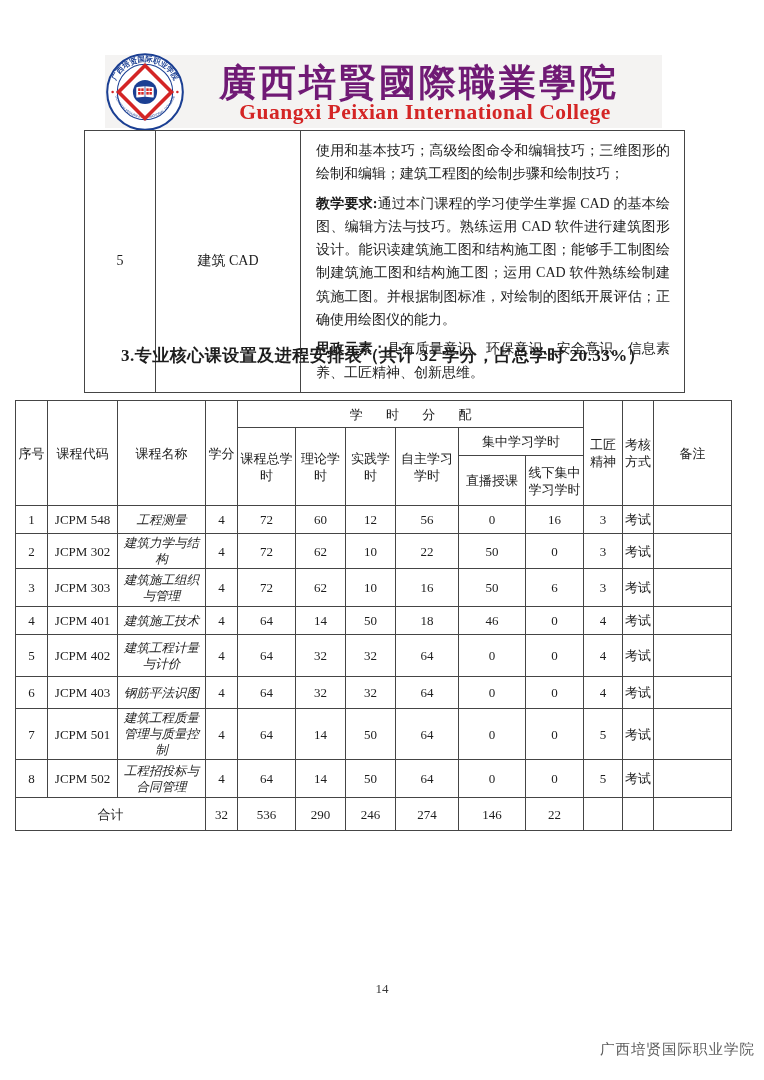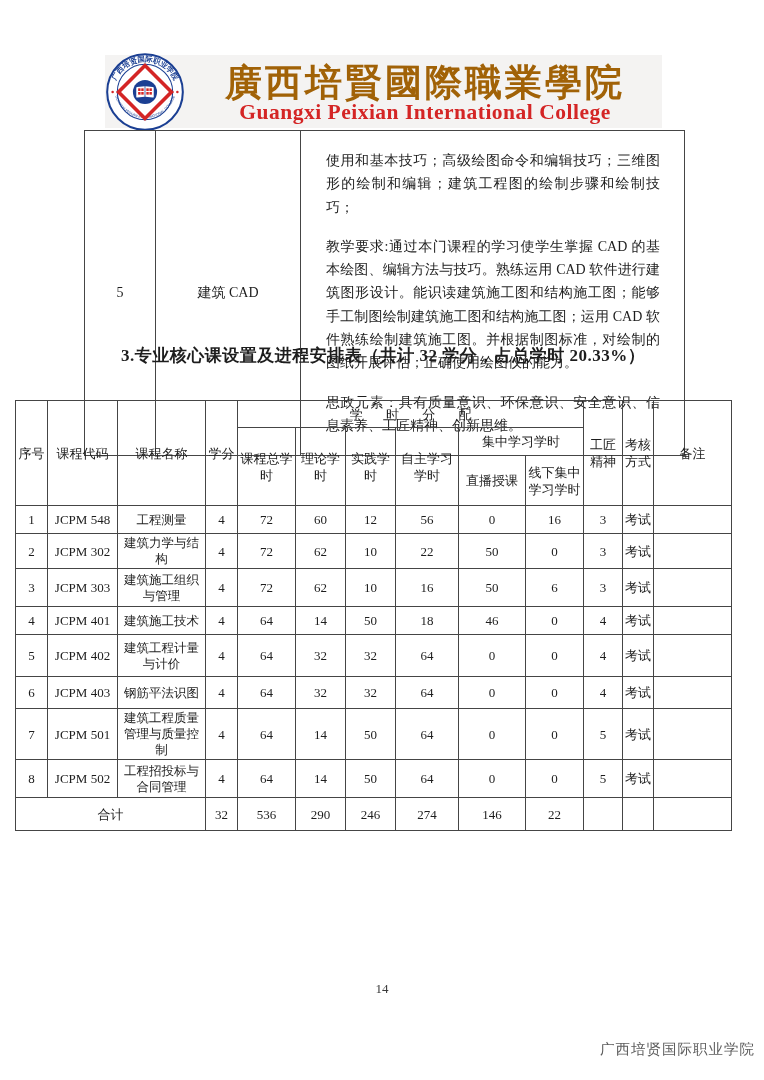--- a/index.html
+++ b/index.html
@@ -17,24 +17,24 @@
     position: absolute; left: 105px; top: 55px;
     width: 557px; height: 73px;
     background: #f4f3f2;
   }
   .logo-wrap {
     position: absolute; left: 106px; top: 53px;
     width: 78px; height: 78px;
   }
   .logo-wrap svg { width: 100%; height: 100%; }
   .college-zh {
-    position: absolute; left: 186px; top: 58px; width: 478px;
+    position: absolute; left: 180px; top: 58px; width: 478px;
     text-align: center;
     font-size: 37px; font-weight: bold;
-    color: #a16207; letter-spacing: 3px;
+    color: #701a75; letter-spacing: 3px;
     font-family: "Liberation Serif", "DejaVu Serif", serif;
     white-space: nowrap;
   }
   .college-en {
     position: absolute; left: 186px; top: 100px; width: 478px;
     text-align: center;
     font-size: 21.5px; font-weight: bold;
     color: #d42525; letter-spacing: 0.5px;
     white-space: nowrap;
   }
@@ -50,22 +50,22 @@
     vertical-align: middle;
   }
   .detail-table td.no-cell { text-align: center; font-size: 14px; }
   .detail-table td.name-cell { text-align: center; font-size: 14px; }
   .detail-table td.desc-cell {
     vertical-align: top;
     padding: 2px 8px 2px 9px;
     font-size: 14px; line-height: 23.3px;
     text-align: justify;
   }
-  .desc-cell p { margin: 16px; }
-  .desc-cell .lead { font-weight: normal; }
+  .desc-cell p { margin: 6px; }
+  .desc-cell .lead { font-weight: bold; }
 
   
   .section-title {
     position: absolute; left: 121px; top: 344px;
     font-size: 17px; font-weight: bold;
     letter-spacing: 0.5px;
     white-space: nowrap;
   }
 
   
@@ -80,21 +80,21 @@
     font-weight: normal;
     text-align: center; vertical-align: middle;
     padding: 1px 2px;
     line-height: 17px;
     overflow: hidden;
   }
   .sched-table thead tr.h1 { height: 27px; }
   .sched-table thead tr.h2 { height: 28px; }
   .sched-table thead tr.h3 { height: 50px; }
   .sched-table .spread { letter-spacing: 10px; text-indent: 10px; }
-  .sched-table td.name { font-size: 12.5px; line-height: 16px; padding: 1px 1px; }
+  .sched-table td.name { font-size: 12.5px; line-height: 16px; padding: 1px 1px; font-style: italic; }
   .sched-table tr.total-row { height: 33px; }
 
   
   .page-number {
     position: absolute; left: 0; top: 981px; width: 764px;
     text-align: center; font-size: 13px; color: #3a3a3a;
   }
   .footer-name {
     position: absolute; right: 9px; top: 1040px;
     font-size: 14.5px; color: #5d5d5d; letter-spacing: 1px;

